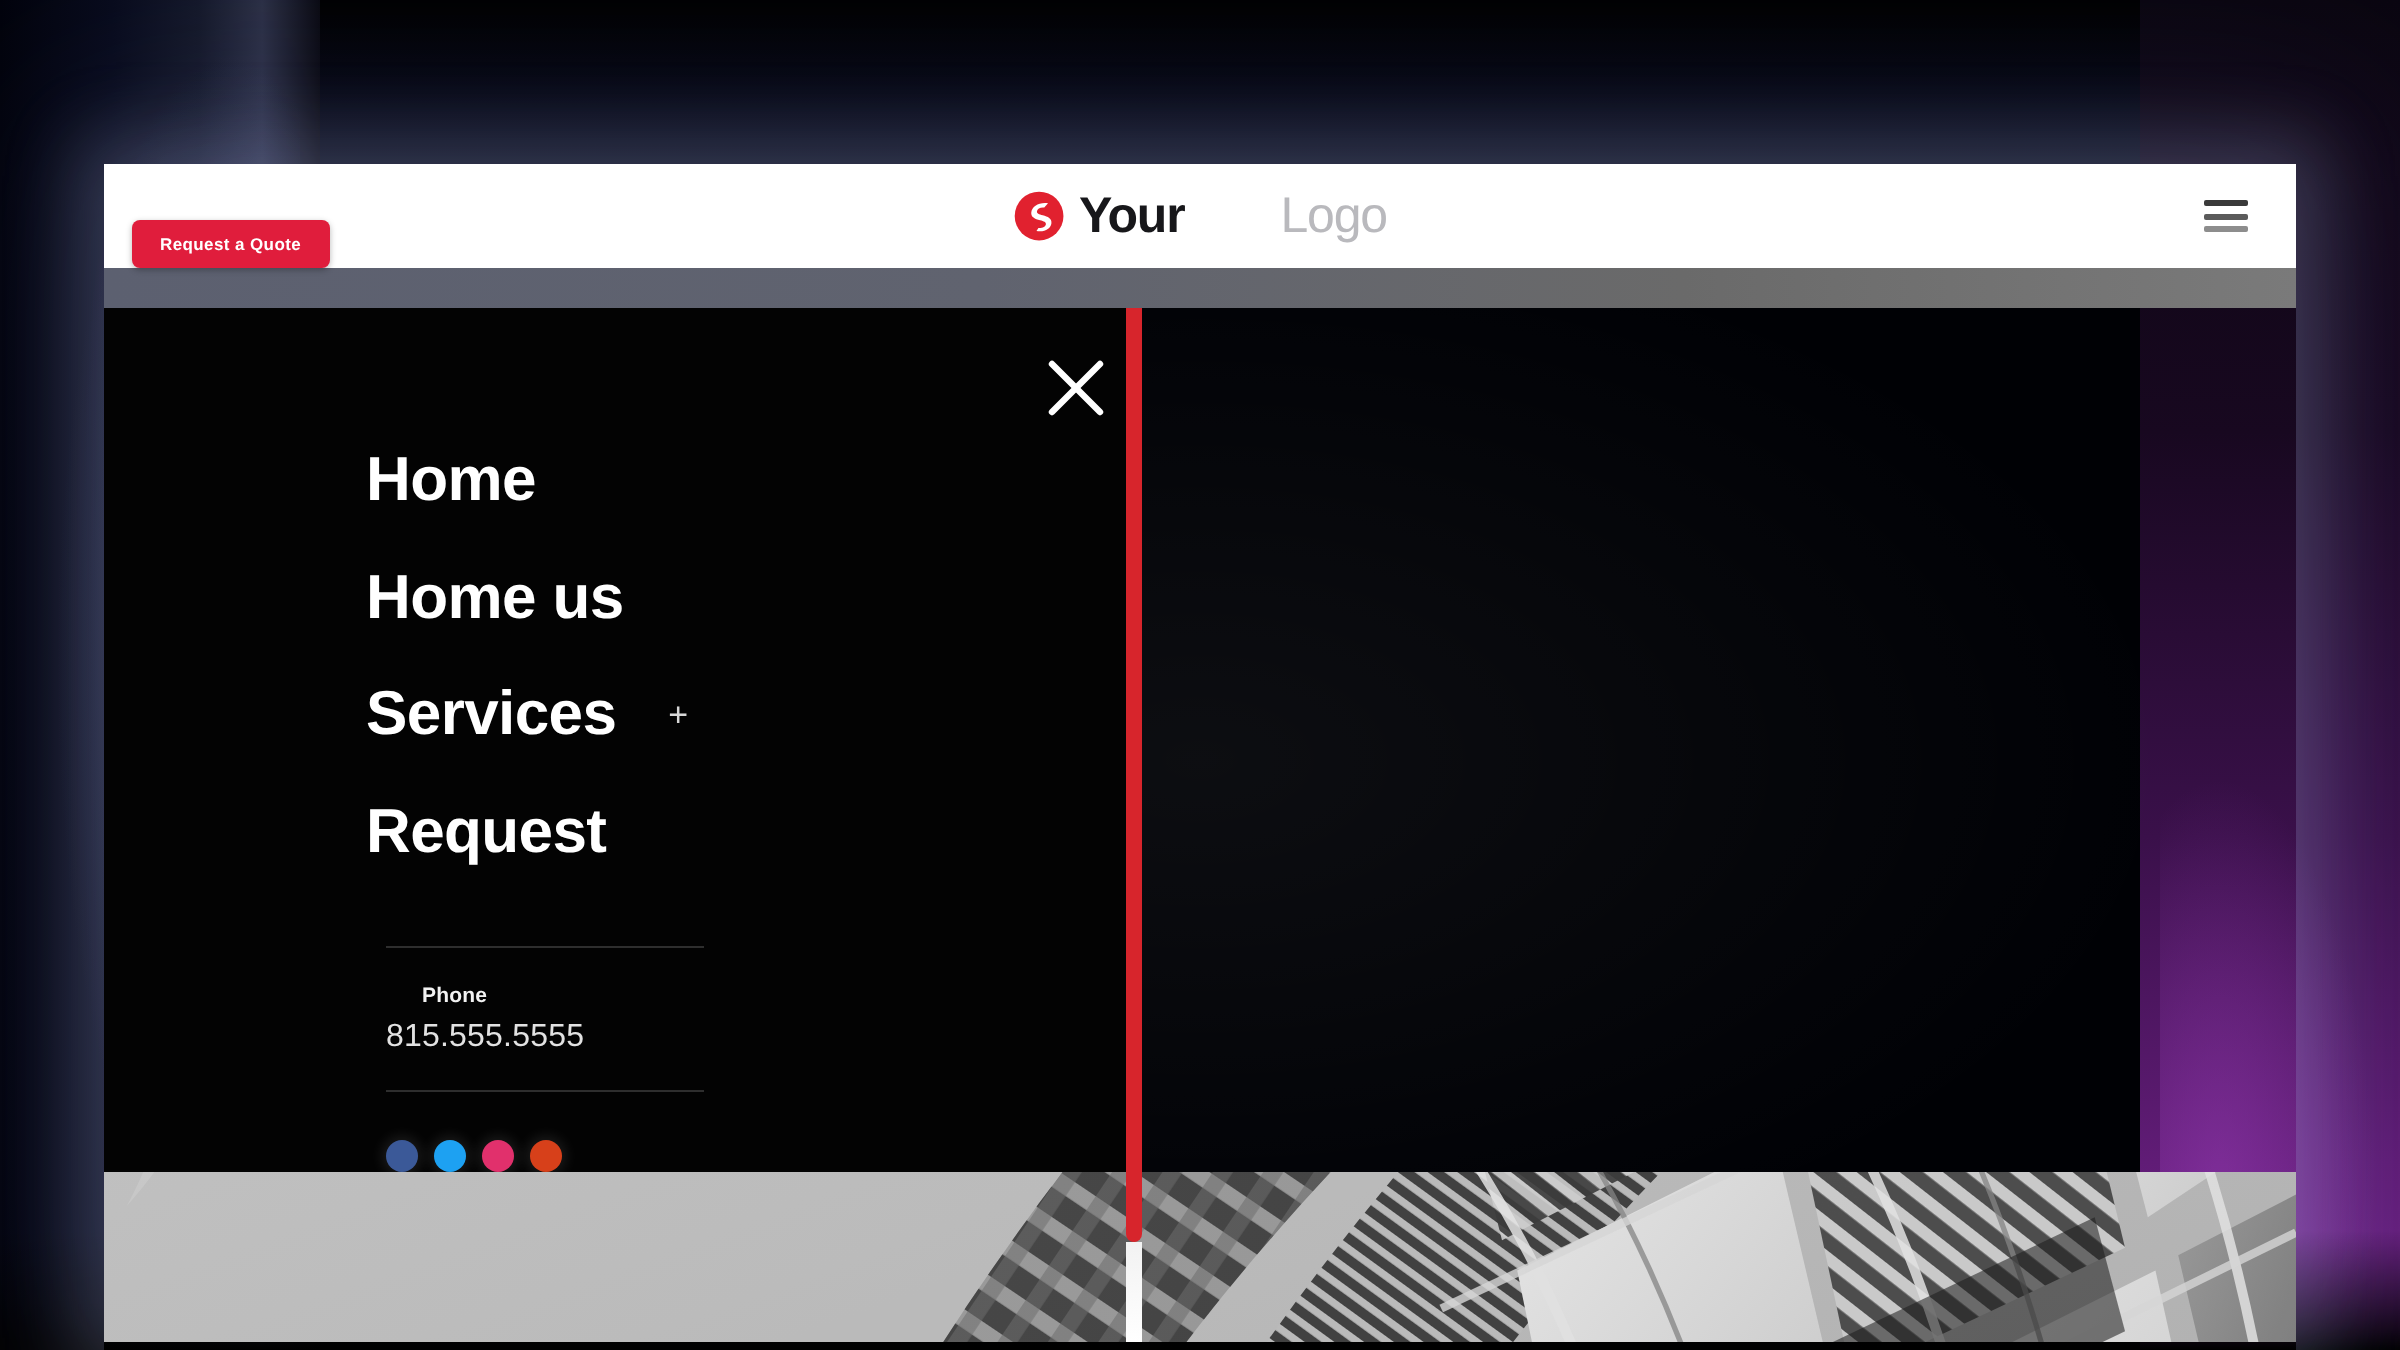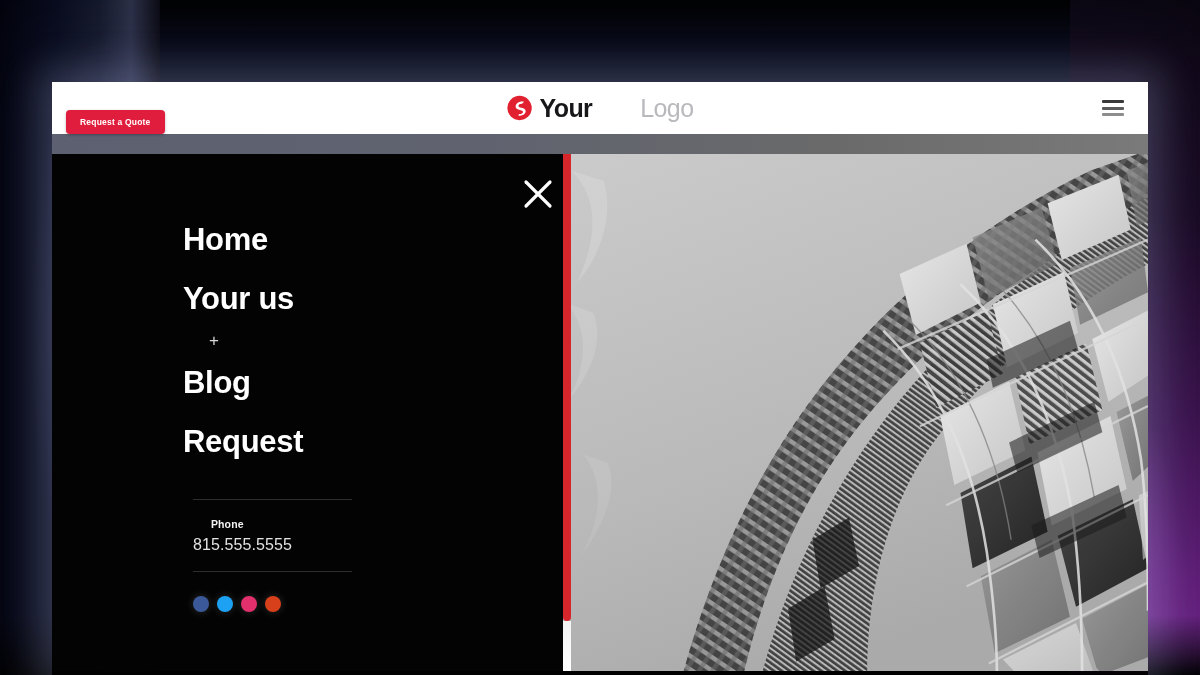--- a/index.html
+++ b/index.html
@@ -99,20 +99,21 @@
     height:20px;
     background:linear-gradient(90deg,#5c6070 0%, #60636f 40%, #6a6a6a 72%, #7a7a7a 100%);
   }
 
   
   #content {
     position:relative;
     height:517px;
     display:flex;
     overflow:hidden;
+    flex-direction:column;
   }
 
   
   #menu-panel {
     position:relative;
     width:511px; flex:none;
     background:#030303;
     padding:0;
   }
   #close-button {
@@ -258,29 +259,26 @@
           <line x1="29" y1="5" x2="5" y2="29" stroke="#ffffff" stroke-width="3.2" stroke-linecap="round"></line>
         </svg>
       </div>
 
       <ul id="nav-list">
         <li class="nav-item">
           <span class="nav-label">Home</span>
           <span class="nav-expand"></span>
         </li>
         <li class="nav-item">
-          <span class="nav-label">Your us</span>
+          <span class="nav-label">Home us</span>
           <span class="nav-expand"></span>
         </li>
         <li class="nav-item">
+          <span class="nav-label">Services</span>
           <span class="nav-expand">+</span>
-        </li>
-        <li class="nav-item">
-          <span class="nav-label">Blog</span>
-          <span class="nav-expand"></span>
         </li>
         <li class="nav-item">
           <span class="nav-label">Request</span>
           <span class="nav-expand"></span>
         </li>
       </ul>
 
       <div id="contact-block">
         <div class="divider"></div>
 

